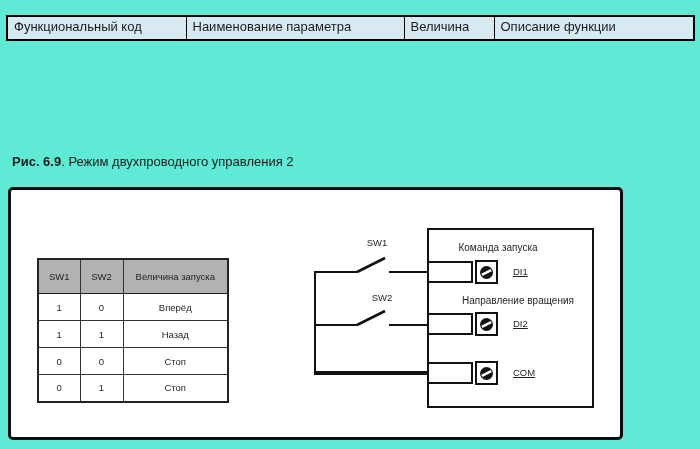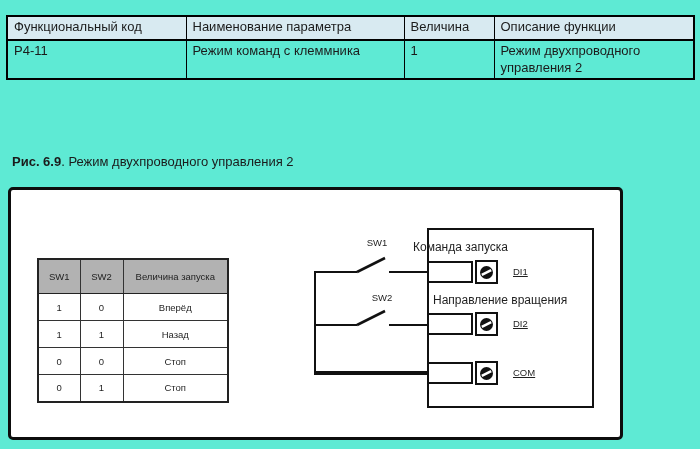--- a/index.html
+++ b/index.html
@@ -86,22 +86,22 @@
   }
   .sw1-label{left:336px;top:47px;}
   .sw2-label{left:341px;top:102px;}
 
   
   .device-box{
     position:absolute;left:416px;top:38px;width:167px;height:180px;
     border:2.5px solid #111;box-sizing:border-box;background:#fff;
   }
   .dev-caption{
-    position:absolute;width:170px;text-align:left;
-    font-size:12px;line-height:13px;color:#1f1f1f;
+    position:absolute;width:170px;text-align:center;
+    font-size:10px;line-height:13px;color:#1f1f1f;
   }
   .cap-run{left:402px;top:51px;}
   .cap-dir{left:422px;top:104px;}
 
   
   .t-rect{
     position:absolute;left:416px;width:46px;height:22px;
     border:2px solid #111;background:#fff;box-sizing:border-box;
   }
   .t-screw{
@@ -130,27 +130,20 @@
         <col class="col-val">
         <col class="col-desc">
     </colgroup>
     <tbody>
         <tr class="hdr">
       <th>Функциональный код</th>
       <th>Наименование параметра</th>
       <th>Величина</th>
       <th>Описание функции</th>
     </tr>
-    <tr class="row-p411">
-      <td>P4-11</td>
-      <td>Режим команд с клеммника</td>
-      <td>1</td>
-      <td class="desc-cell">Режим двухпроводного
-управления 2</td>
-    </tr>
   </tbody>
     </table>
 
   <div class="fig-caption">
     <span class="b">Рис. 6.9</span><span>. Режим двухпроводного управления 2</span>
   </div>
 
   <div class="figure-frame">
     <div class="inner">
 

